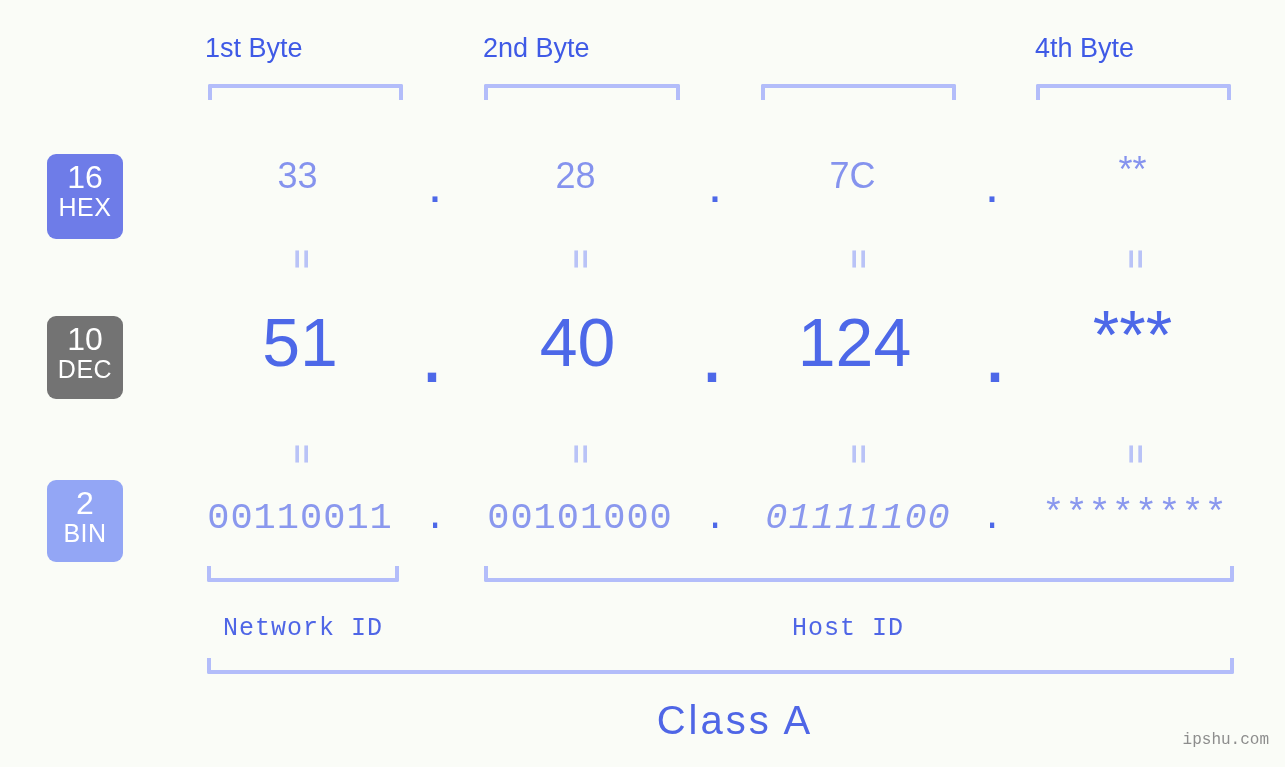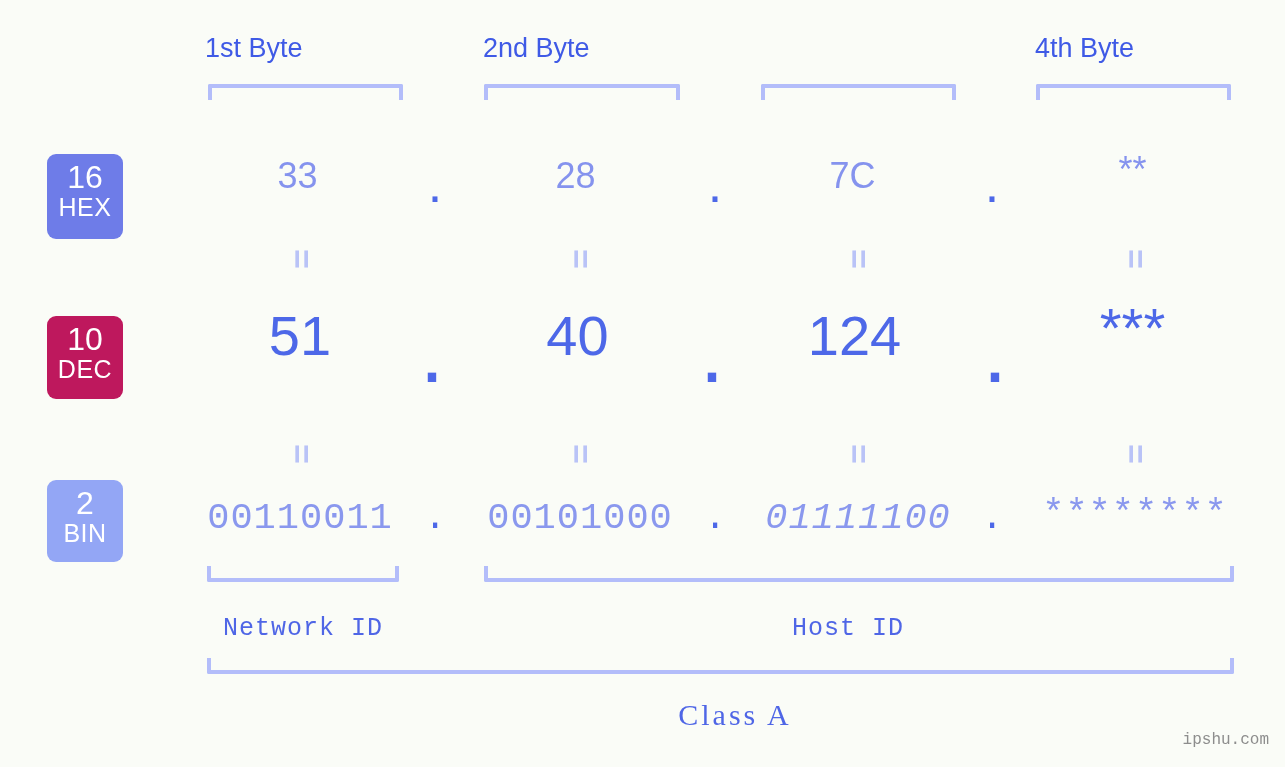--- a/index.html
+++ b/index.html
@@ -71,40 +71,40 @@
     letter-spacing: 0px;
     margin-bottom: 2px;
   }
   .badge .nm {
     display: block;
     font-size: 25px;
     font-weight: 400;
     letter-spacing: 0.5px;
   }
   .badge-hex { top: 154px; height: 85px; background: #6e7ce8; }
-  .badge-dec { top: 316px; height: 83px; background: #be185d; }
+  .badge-dec { top: 316px; height: 83px; background: #737373; }
   .badge-bin { top: 480px; height: 82px; background: #93a6f5; }
 
   
   .val {
     position: absolute;
     text-align: center;
     white-space: nowrap;
     line-height: 1;
   }
 
   .row-hex .val {
     font-family: "Liberation Sans", sans-serif;
     font-size: 36px;
     color: #8593ee;
     top: 158px;
   }
   .row-dec .val {
     font-family: "Liberation Sans", sans-serif;
-    font-size: 56px;
+    font-size: 68px;
     color: #4d68e8;
     top: 308px;
   }
   .row-bin .val {
     font-family: "Liberation Mono", monospace;
     font-size: 37px;
     color: #8a98ee;
     top: 500px;
     letter-spacing: 1px;
   }
@@ -157,22 +157,22 @@
     font-family: "Liberation Mono", monospace;
     font-size: 25px;
     color: #4f66e6;
     letter-spacing: 1px;
   }
 
   .class-label {
     position: absolute;
     text-align: center;
     white-space: nowrap;
-    font-family: Liberation Serif, serif;
-    font-size: 30px;
+    font-family: Liberation Sans, sans-serif;
+    font-size: 40px;
     color: #4f66e6;
     letter-spacing: 3px;
   }
 
   
   .watermark {
     position: absolute;
     right: 16px;
     bottom: 18px;
     font-family: "Liberation Mono", monospace;

